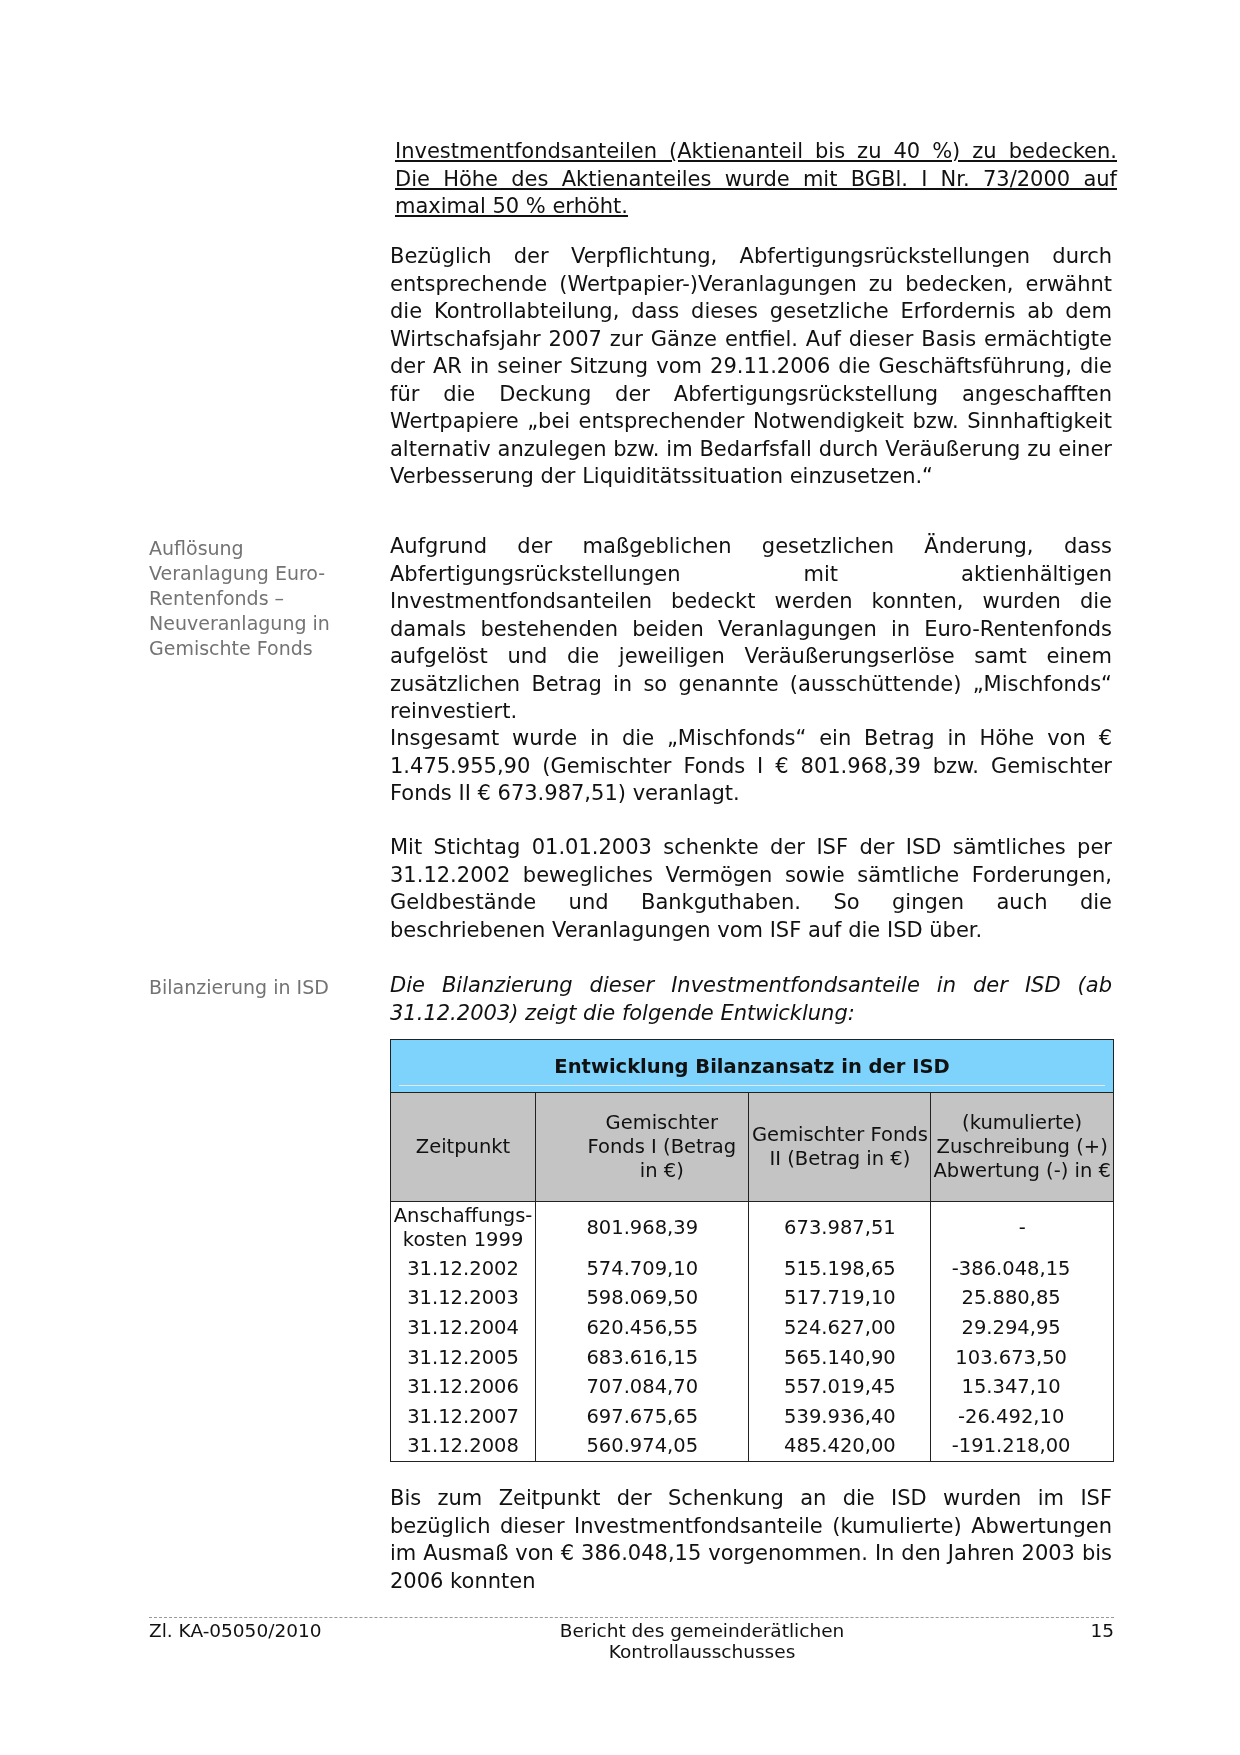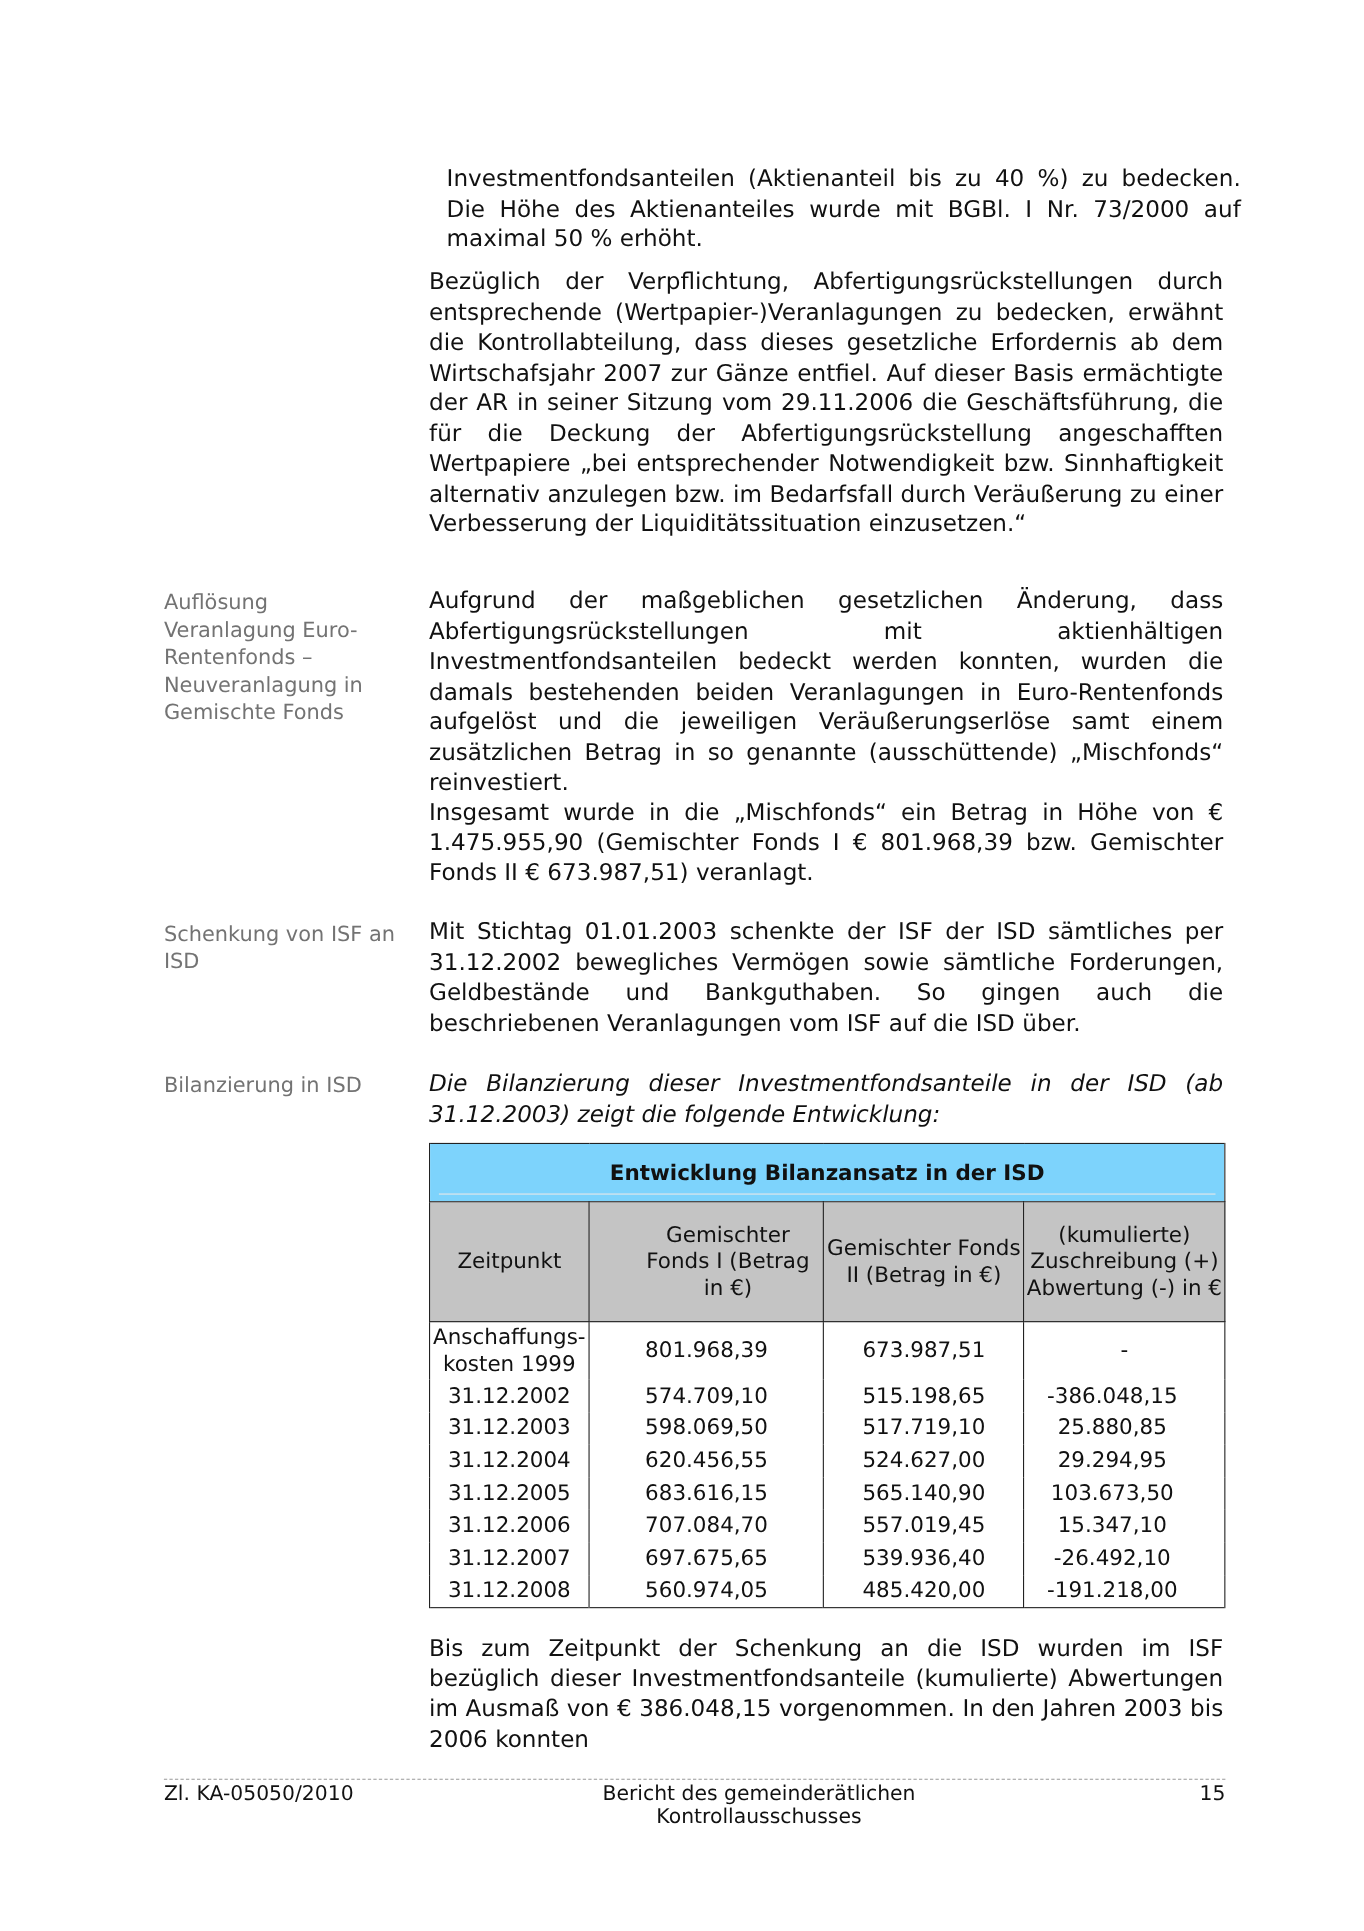--- a/index.html
+++ b/index.html
@@ -26,30 +26,29 @@
     td.num-right { text-align: right; padding-right: 42px; padding-left: 20px; }
     tr.first td { height: 52px; }
     .footer-line { position: absolute; left: 149px; width: 965px; top: 1617px; border-top: 1.5px dashed #999; }
     .footer { position: absolute; top: 1620px; font-size: 18.5px; }
   </style>
 </head>
 <body>
 
 <div class="page">
 
-  <p class="para" style="top:133px; margin:16px;">Investmentfondsanteilen (Aktienanteil bis zu 40 %) zu bedecken. Die Höhe des Aktienanteiles wurde mit BGBl. I Nr. 73/2000 auf maximal 50 % erhöht.</p>
+  <p class="para" style="top:133px; margin:5px;text-decoration:underline;">Investmentfondsanteilen (Aktienanteil bis zu 40 %) zu bedecken. Die Höhe des Aktienanteiles wurde mit BGBl. I Nr. 73/2000 auf maximal 50 % erhöht.</p>
 
   <p class="para" style="top:243px; margin:0;">Bezüglich der Verpflichtung, Abfertigungsrückstellungen durch entsprechende (Wertpapier-)Veranlagungen zu bedecken, erwähnt die Kontrollabteilung, dass dieses gesetzliche Erfordernis ab dem Wirtschafsjahr 2007 zur Gänze entfiel. Auf dieser Basis ermächtigte der AR in seiner Sitzung vom 29.11.2006 die Geschäftsführung, die für die Deckung der Abfertigungsrückstellung angeschafften Wertpapiere „bei entsprechender Notwendigkeit bzw. Sinnhaftigkeit alternativ anzulegen bzw. im Bedarfsfall durch Veräußerung zu einer Verbesserung der Liquiditätssituation einzusetzen.“</p>
 
   <div class="margin-label" style="top:536px;">Auflösung Veranlagung Euro-Rentenfonds – Neuveranlagung in Gemischte Fonds</div>
   <p class="para" style="top:533px; margin:0;">Aufgrund der maßgeblichen gesetzlichen Änderung, dass Abfertigungsrückstellungen mit aktienhältigen Investmentfondsanteilen bedeckt werden konnten, wurden die damals bestehenden beiden Veranlagungen in Euro-Rentenfonds aufgelöst und die jeweiligen Veräußerungserlöse samt einem zusätzlichen Betrag in so genannte (ausschüttende) „Mischfonds“ reinvestiert.</p>
 
   <p class="para" style="top:725px; margin:0;">Insgesamt wurde in die „Mischfonds“ ein Betrag in Höhe von € 1.475.955,90 (Gemischter Fonds I € 801.968,39 bzw. Gemischter Fonds II € 673.987,51) veranlagt.</p>
 
-  <div class="margin-label" style="top:837px;">Schenkung von ISF an ISD</div>
   <p class="para" style="top:834px; margin:0;">Mit Stichtag 01.01.2003 schenkte der ISF der ISD sämtliches per 31.12.2002 bewegliches Vermögen sowie sämtliche Forderungen, Geldbestände und Bankguthaben. So gingen auch die beschriebenen Veranlagungen vom ISF auf die ISD über.</p>
 
   <div class="margin-label" style="top:975px;">Bilanzierung in ISD</div>
   <p class="para" style="top:972px; margin:0;font-style:italic;">Die Bilanzierung dieser Investmentfondsanteile in der ISD (ab 31.12.2003) zeigt die folgende Entwicklung:</p>
 
   <table class="isd">
     <tbody>
         <tr class="title-row">
       <th colspan="4"><span>Entwicklung Bilanzansatz in der ISD</span><div class="rule"></div></th>
     </tr>
@@ -107,16 +106,16 @@
       <td>485.420,00</td>
       <td class="num-right">-191.218,00</td>
     </tr>
   </tbody>
     </table>
 
   <p class="para" style="top:1485px; margin:0;">Bis zum Zeitpunkt der Schenkung an die ISD wurden im ISF bezüglich dieser Investmentfondsanteile (kumulierte) Abwertungen im Ausmaß von € 386.048,15 vorgenommen. In den Jahren 2003 bis 2006 konnten</p>
 
   <div class="footer-line"></div>
   <div class="footer" style="left:149px;">Zl. KA-05050/2010</div>
-  <div class="footer" style="left:480px; width:420px; text-align:center;">Bericht des gemeinderätlichen Kontrollausschusses</div>
+  <div class="footer" style="left:492px; width:420px; text-align:center;">Bericht des gemeinderätlichen Kontrollausschusses</div>
   <div class="footer" style="left:1060px; width:54px; text-align:right;">15</div>
 
 </div>
 
 </body></html>

